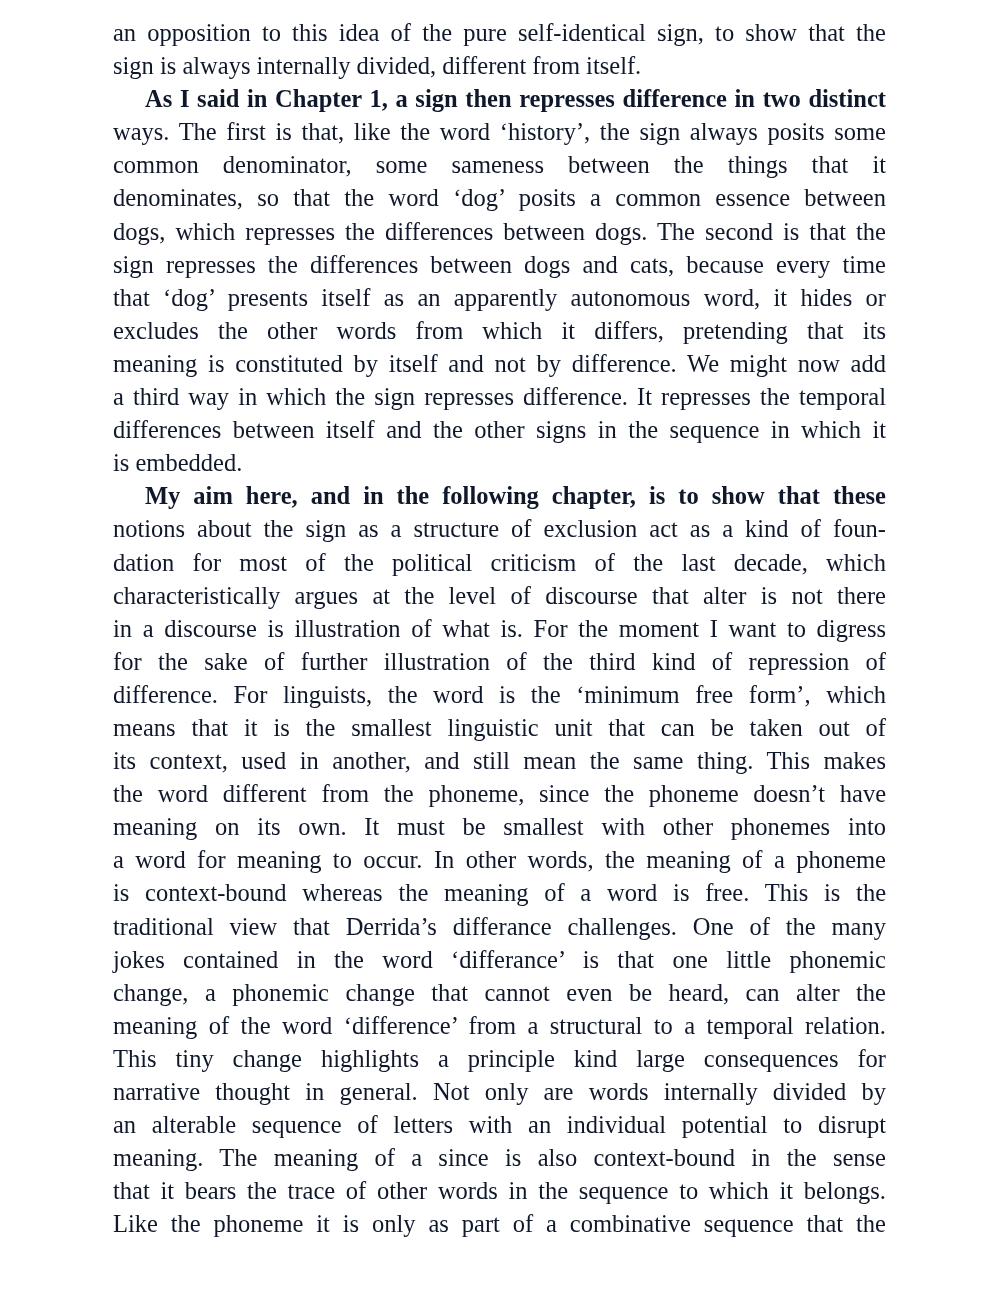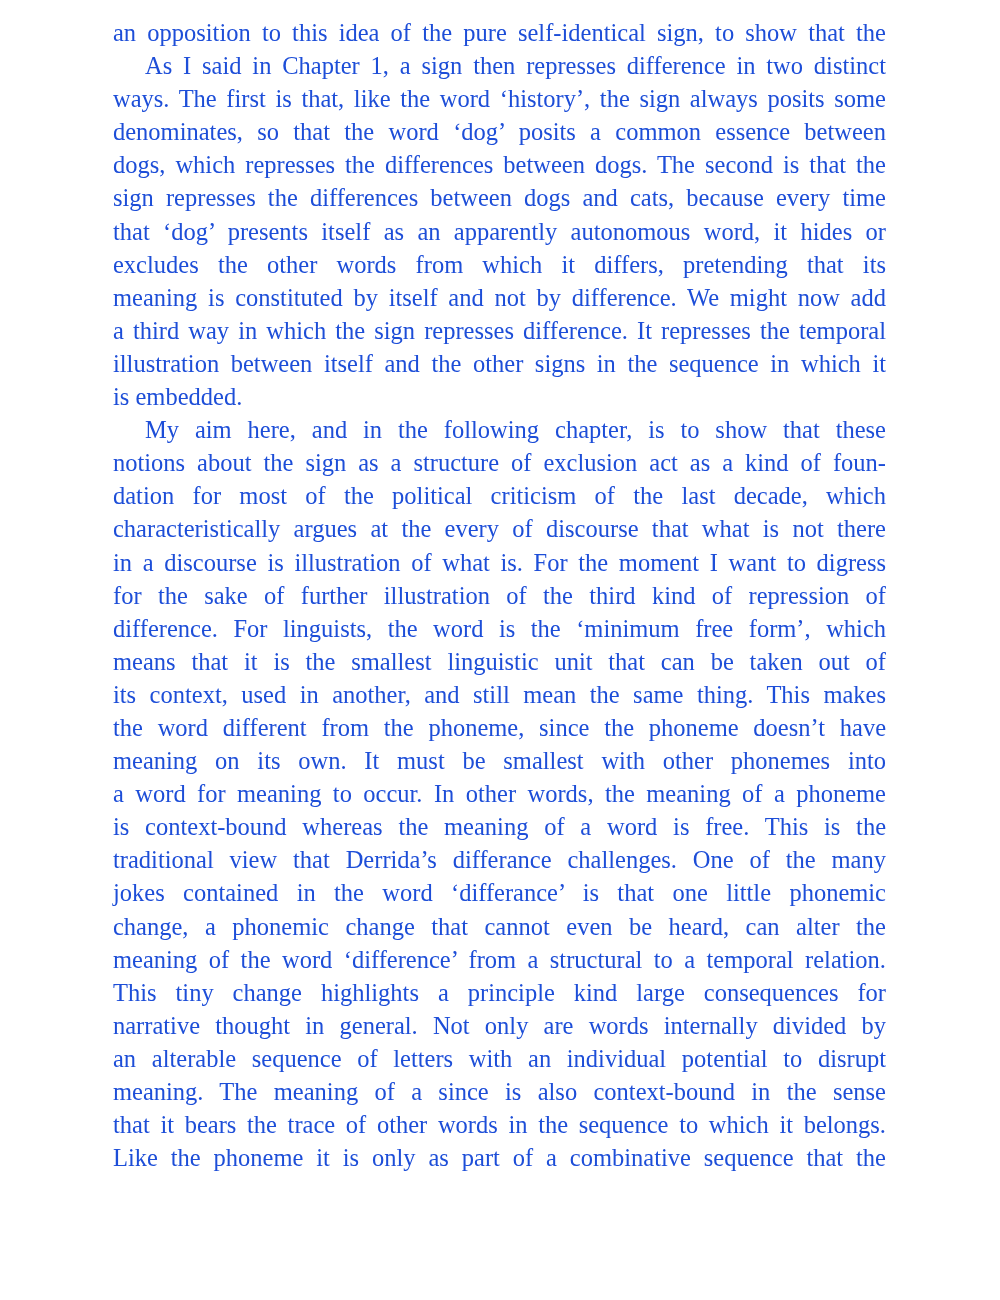--- a/index.html
+++ b/index.html
@@ -5,57 +5,59 @@
   html, body { margin: 0; padding: 0; background: #ffffff; }
   body { width: 1000px; height: 1300px; position: relative; overflow: hidden; }
   .page {
     position: absolute;
     left: 113px;
     top: 16px;
     width: 773px;
     font-family: "Liberation Serif", "DejaVu Serif", serif;
     font-size: 24.5px;
     line-height: 33.1px;
-    color: #1d4ed8;
+    color: #0f172a;
   }
   .line {
     display: block;
     white-space: nowrap;
     text-align: justify;
     text-align-last: justify;
     height: 33.1px;
   }
   .line.last { text-align-last: left; }
-  .line.indent { padding-left: 32px; }
+  .line.indent { padding-left: 32px; font-weight: bold; }
 </style>
 </head>
 <body>
 
 <div class="page">
   <div>
     <span class="line">an opposition to this idea of the pure self-identical sign, to show that the</span>
+    <span class="line last">sign is always internally divided, different from itself.</span>
   </div>
   <div>
     <span class="line indent">As I said in Chapter 1, a sign then represses difference in two distinct</span>
     <span class="line">ways. The first is that, like the word ‘history’, the sign always posits some</span>
+    <span class="line">common denominator, some sameness between the things that it</span>
     <span class="line">denominates, so that the word ‘dog’ posits a common essence between</span>
     <span class="line">dogs, which represses the differences between dogs. The second is that the</span>
     <span class="line">sign represses the differences between dogs and cats, because every time</span>
     <span class="line">that ‘dog’ presents itself as an apparently autonomous word, it hides or</span>
     <span class="line">excludes the other words from which it differs, pretending that its</span>
     <span class="line">meaning is constituted by itself and not by difference. We might now add</span>
     <span class="line">a third way in which the sign represses difference. It represses the temporal</span>
-    <span class="line">illustration between itself and the other signs in the sequence in which it</span>
+    <span class="line">differences between itself and the other signs in the sequence in which it</span>
     <span class="line last">is embedded.</span>
   </div>
   <div>
     <span class="line indent">My aim here, and in the following chapter, is to show that these</span>
     <span class="line">notions about the sign as a structure of exclusion act as a kind of foun-</span>
     <span class="line">dation for most of the political criticism of the last decade, which</span>
-    <span class="line">characteristically argues at the every of discourse that what is not there</span>
+    <span class="line">characteristically argues at the level of discourse that alter is not there</span>
     <span class="line">in a discourse is illustration of what is. For the moment I want to digress</span>
     <span class="line">for the sake of further illustration of the third kind of repression of</span>
     <span class="line">difference. For linguists, the word is the ‘minimum free form’, which</span>
     <span class="line">means that it is the smallest linguistic unit that can be taken out of</span>
     <span class="line">its context, used in another, and still mean the same thing. This makes</span>
     <span class="line">the word different from the phoneme, since the phoneme doesn’t have</span>
     <span class="line">meaning on its own. It must be smallest with other phonemes into</span>
     <span class="line">a word for meaning to occur. In other words, the meaning of a phoneme</span>
     <span class="line">is context-bound whereas the meaning of a word is free. This is the</span>
     <span class="line">traditional view that Derrida’s differance challenges. One of the many</span>

